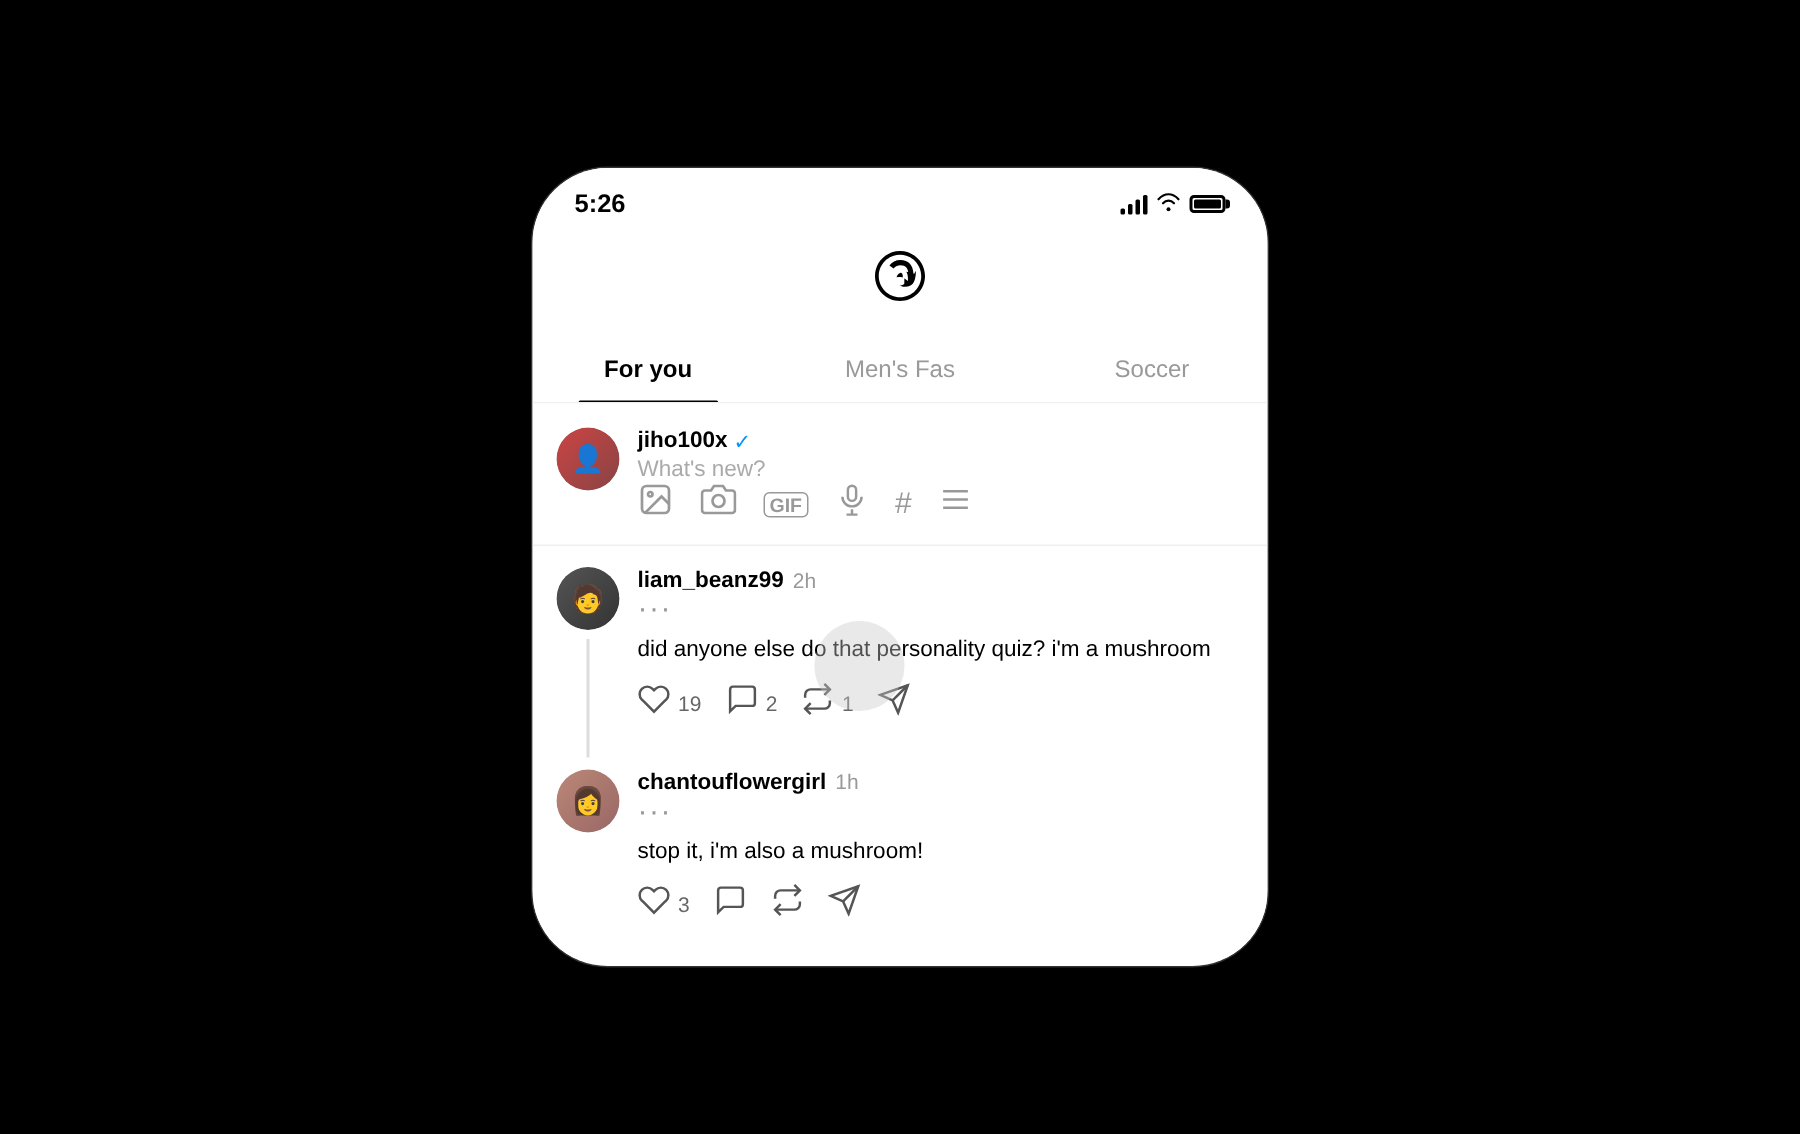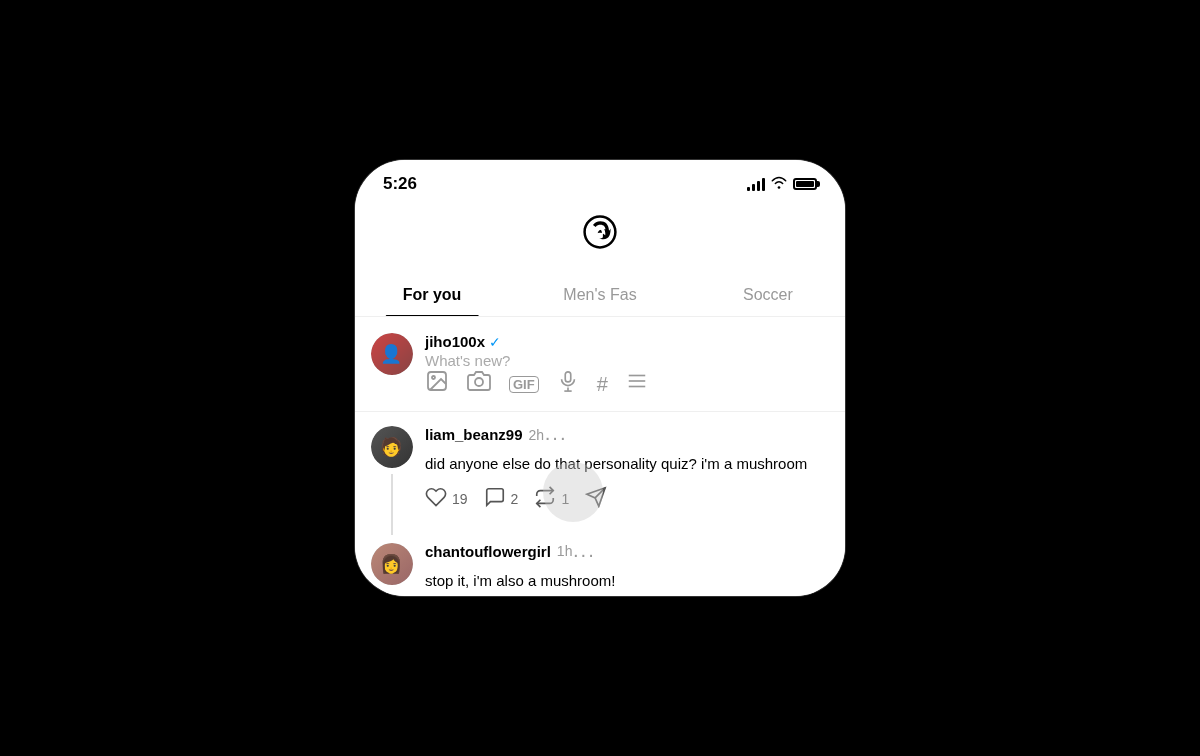--- a/index.html
+++ b/index.html
@@ -9,21 +9,21 @@
       display: flex;
       justify-content: center;
       align-items: center;
       width: 1200px;
       height: 756px;
       font-family: -apple-system, BlinkMacSystemFont, 'Segoe UI', Helvetica, Arial, sans-serif;
     }
 
     .phone-frame {
       width: 490px;
-      height: 436px;
+      height: 532px;
       background: #fff;
       border-radius: 50px;
       overflow: hidden;
       position: relative;
       box-shadow: 0 0 0 1px #333, 0 20px 60px rgba(0,0,0,0.8);
     }
 
     
     .status-bar {
       display: flex;
@@ -218,23 +218,24 @@
       background: #ddd;
       margin-top: 6px;
       min-height: 20px;
     }
     .thread-post-right {
       flex: 1;
       padding-bottom: 10px;
     }
     .post-header {
       display: flex;
-      justify-content: flex-start;
+      justify-content: center;
       align-items: flex-start;
       margin-bottom: 4px;
+      flex-direction: column;
     }
     .post-user-info {
       display: flex;
       align-items: center;
       gap: 6px;
     }
     .post-username {
       font-size: 15px;
       font-weight: 600;
       color: #000;

